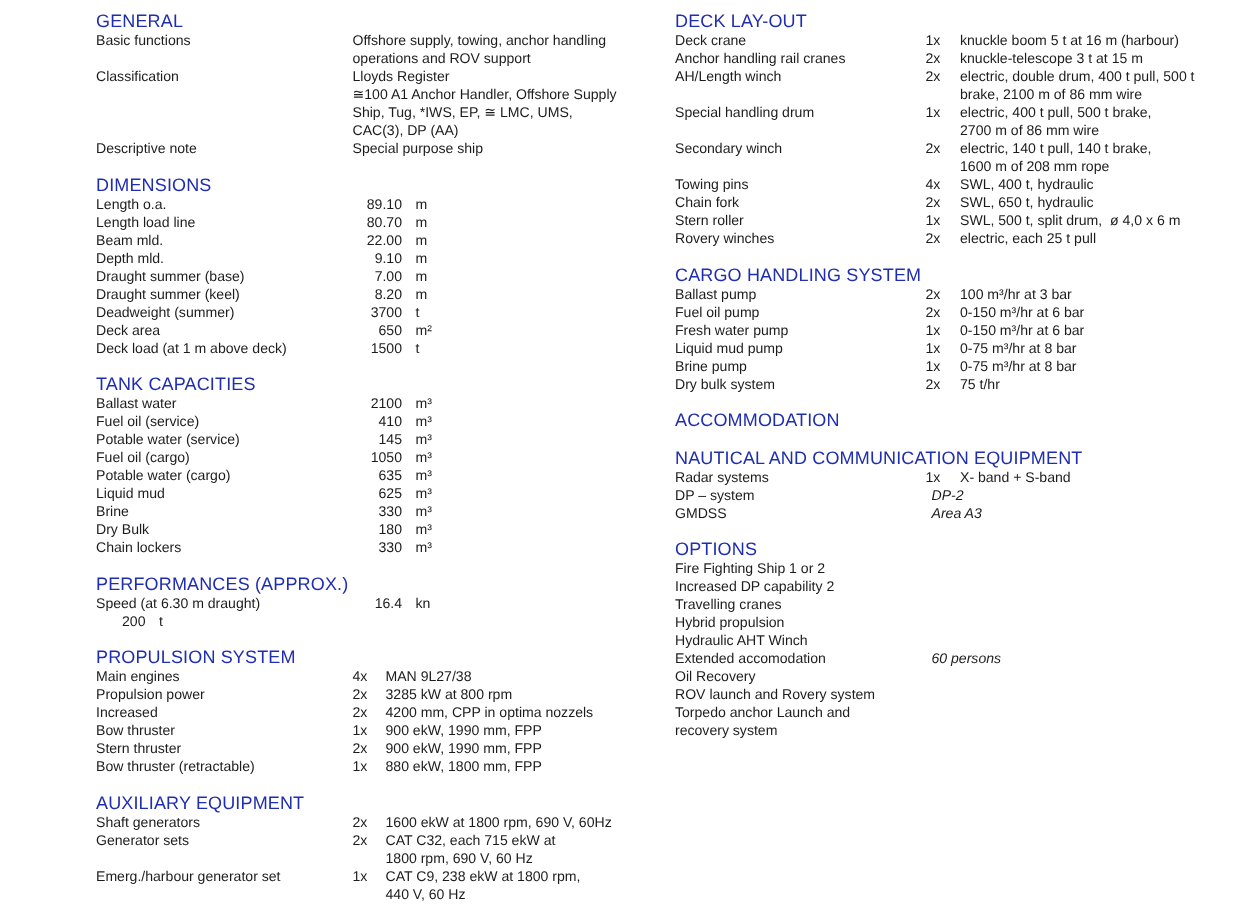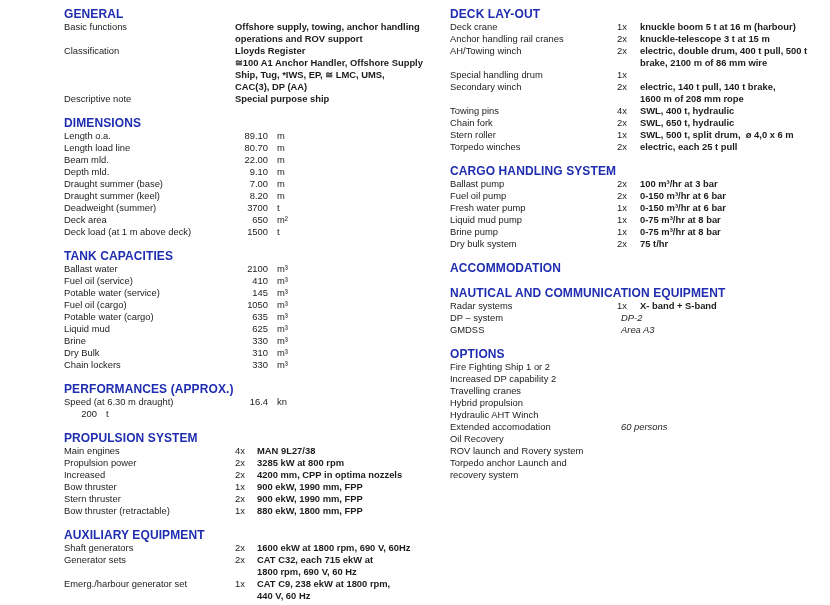--- a/index.html
+++ b/index.html
@@ -18,42 +18,42 @@
     color: var(--fg);
     overflow: hidden;
   }
   .col { position: absolute; top: 8px; }
   .col-left  { left: 64px;  width: 380px; }
   .col-right { left: 450px; width: 380px; }
 
   .section { margin: 0 0 12px 0; }
   .heading {
     color: var(--head);
-    font-weight: bold;
+    font-weight: normal;
     font-size: 12px;
     line-height: 13px;
     letter-spacing: 0.1px;
     white-space: nowrap;
   }
   .row {
     display: flex;
     align-items: flex-start;
     line-height: 12px;
     white-space: nowrap;
   }
   .lbl { flex: 0 0 auto; }
   .col-left  .lbl { width: 171px; }
   .col-right .lbl { width: 167px; }
   .numcell  { flex: 0 0 auto; width: 33px; text-align: right; }
   .unitcell { flex: 0 0 auto; margin-left: 9px; }
   .col-left  .qtycell { flex: 0 0 auto; width: 22px; }
   .col-right .qtycell { flex: 0 0 auto; width: 23px; }
   .txtcell  { flex: 1 1 auto; min-width: 0; }
   .spancell { flex: 0 0 auto; padding-left: 4px; font-style: italic; }
-  .line { line-height: 12px; font-weight: bold; }
+  .line { line-height: 12px; }
 </style>
 </head>
 <body>
 
 <div class="page">
   <div class="col col-left">
       <div class="section">
         <div class="heading">GENERAL</div>
         <div class="row">
           <div class="lbl">Basic functions</div>
@@ -158,21 +158,21 @@
           <div class="numcell">625</div>
           <div class="unitcell">m³</div>
         </div>
         <div class="row">
           <div class="lbl">Brine</div>
           <div class="numcell">330</div>
           <div class="unitcell">m³</div>
         </div>
         <div class="row">
           <div class="lbl">Dry Bulk</div>
-          <div class="numcell">310</div>
+          <div class="numcell">180</div>
           <div class="unitcell">m³</div>
         </div>
         <div class="row">
           <div class="lbl">Chain lockers</div>
           <div class="numcell">330</div>
           <div class="unitcell">m³</div>
         </div>
       </div>
       <div class="section">
         <div class="heading">PERFORMANCES (APPROX.)</div>
@@ -269,30 +269,34 @@
           </div>
         </div>
         <div class="row">
           <div class="lbl">Anchor handling rail cranes</div>
           <div class="qtycell">2x</div>
           <div class="txtcell">
             <div class="line">knuckle-telescope 3 t at 15 m</div>
           </div>
         </div>
         <div class="row">
-          <div class="lbl">AH/Towing winch</div>
+          <div class="lbl">AH/Length winch</div>
           <div class="qtycell">2x</div>
           <div class="txtcell">
             <div class="line">electric, double drum, 400 t pull, 500 t</div>
             <div class="line">brake, 2100 m of 86 mm wire</div>
           </div>
         </div>
         <div class="row">
           <div class="lbl">Special handling drum</div>
           <div class="qtycell">1x</div>
+          <div class="txtcell">
+            <div class="line">electric, 400 t pull, 500 t brake,</div>
+            <div class="line">2700 m of 86 mm wire</div>
+          </div>
         </div>
         <div class="row">
           <div class="lbl">Secondary winch</div>
           <div class="qtycell">2x</div>
           <div class="txtcell">
             <div class="line">electric, 140 t pull, 140 t brake,</div>
             <div class="line">1600 m of 208 mm rope</div>
           </div>
         </div>
         <div class="row">
@@ -310,21 +314,21 @@
           </div>
         </div>
         <div class="row">
           <div class="lbl">Stern roller</div>
           <div class="qtycell">1x</div>
           <div class="txtcell">
             <div class="line">SWL, 500 t, split drum, &nbsp;ø 4,0 x 6 m</div>
           </div>
         </div>
         <div class="row">
-          <div class="lbl">Torpedo winches</div>
+          <div class="lbl">Rovery winches</div>
           <div class="qtycell">2x</div>
           <div class="txtcell">
             <div class="line">electric, each 25 t pull</div>
           </div>
         </div>
       </div>
       <div class="section">
         <div class="heading">CARGO HANDLING SYSTEM</div>
         <div class="row">
           <div class="lbl">Ballast pump</div>

